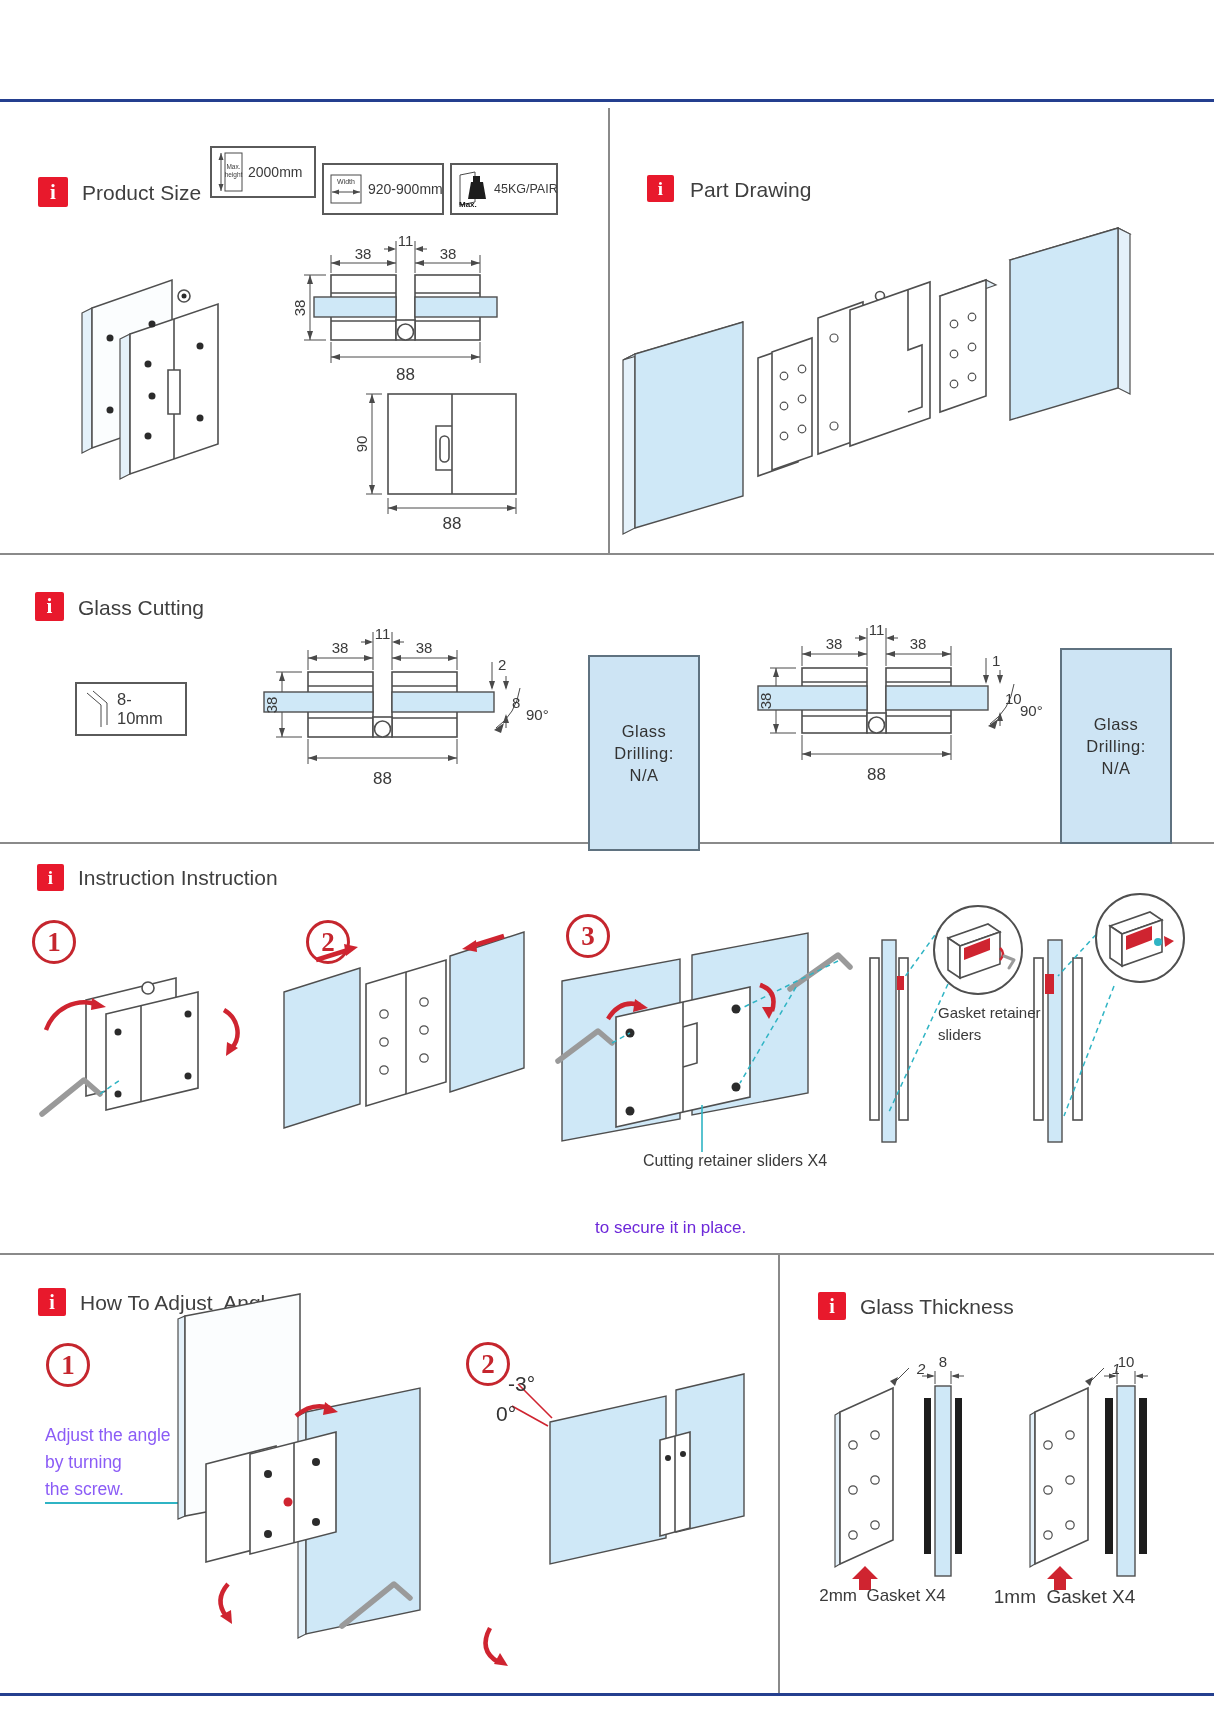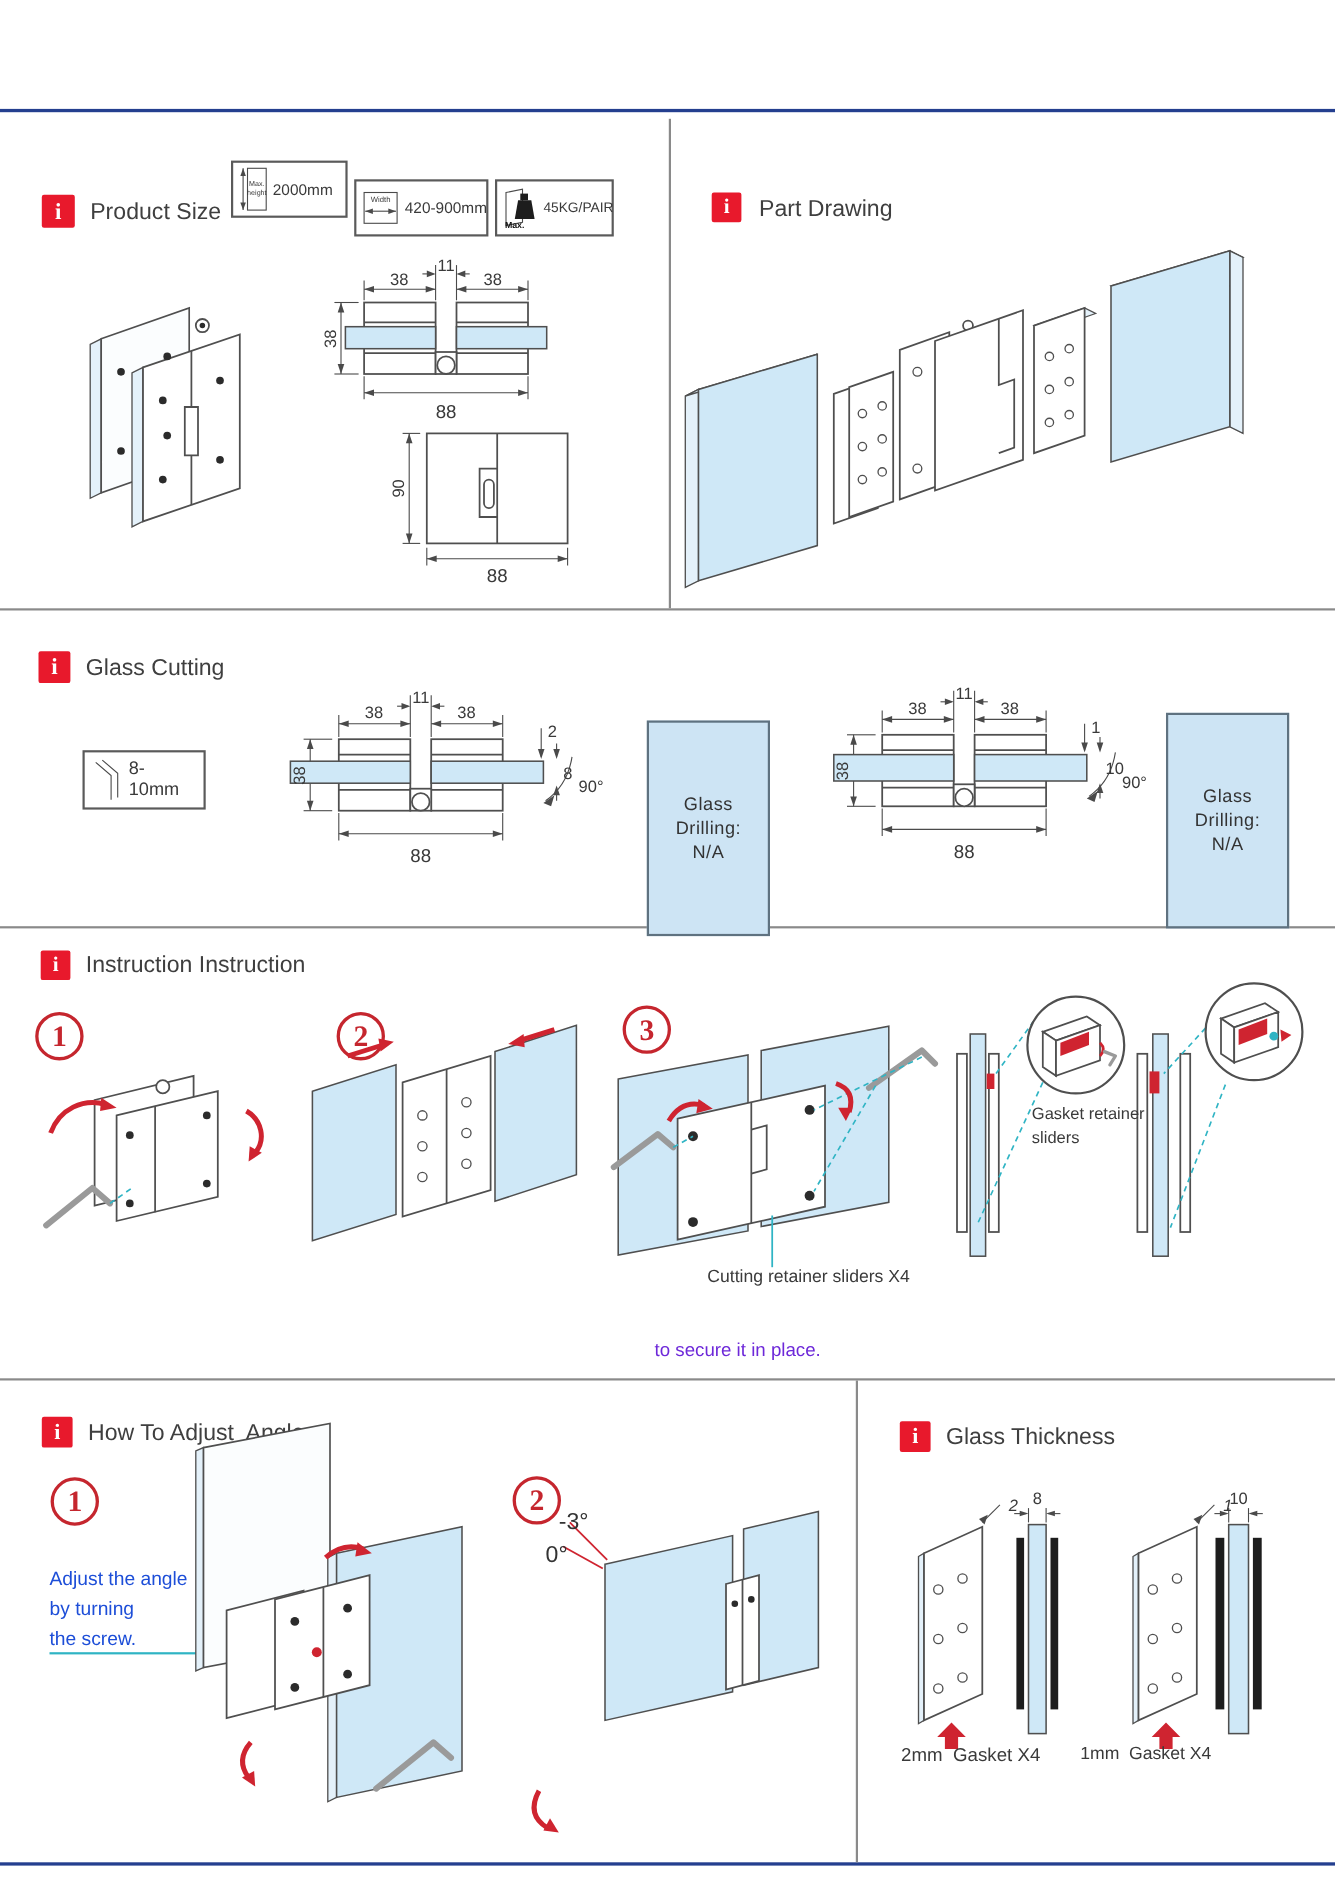--- a/index.html
+++ b/index.html
@@ -74,21 +74,21 @@
   </div>
 
   <div class="spec-box" style="left:322px;top:163px;width:122px;height:52px">
     <svg style="position:static" width="34" height="42" viewBox="0 0 34 42">
       <rect class="dm" x="2" y="7" width="30" height="28"></rect>
       <text x="17" y="16" text-anchor="middle" style="font-size:7px">Width</text>
       <line class="dm" x1="3" y1="24" x2="31" y2="24"></line>
       <path class="ah" d="M3,24 l7,-2.5 v5 z"></path>
         <path class="ah" d="M31,24 l-7,-2.5 v5 z"></path>
     </svg>
-    <span class="spec-val">420-900mm</span>
+    <span class="spec-val">920-900mm</span>
   </div>
 
   <div class="spec-box" style="left:450px;top:163px;width:108px;height:52px">
     <svg style="position:static" width="32" height="40" viewBox="0 0 32 40">
       <polygon class="dm" points="3,6 18,3 18,33 3,36"></polygon>
       <rect class="blk" x="16" y="7" width="7" height="6"></rect>
       <path class="blk" d="M11,30 L14,13 H26 L29,30 z"></path>
       <text x="2" y="38" style="font-size:8px;font-weight:bold;fill:#111">Max.</text>
     </svg>
     <span class="spec-val" style="font-size:12.5px">45KG/PAIR</span>
@@ -500,21 +500,21 @@
     </div>
   <div class="sec-title" style="left:80px;top:1291px">How To Adjust  Angle</div>
 
   <div class="step" style="left:46px;top:1343px">
       <span>1</span>
     </div>
   <div class="step" style="left:466px;top:1342px">
       <span>2</span>
     </div>
 
-  <div class="lbl pre" style="left:45px;top:1422px;font-size:17.5px;line-height:1.55;color:#1d4ed8">Adjust the angle
+  <div class="lbl pre" style="left:45px;top:1422px;font-size:17.5px;line-height:1.55;color:#8b5cf6">Adjust the angle
 by turning
 the screw.</div>
   <div class="tealline" style="left:45px;top:1502px;width:243px"></div>
 
   <svg style="left:110px;top:1288px" width="335" height="402" viewBox="0 0 335 402">
     <g>
       <polygon class="gll" points="68,31 75,28 75,228 68,231"></polygon>
       <polygon class="fwl" points="75,28 190,6 190,206 75,228"></polygon>
     </g>
     <g>
@@ -616,15 +616,15 @@
       <rect class="blk" x="344" y="58" width="8" height="156"></rect>
       <rect class="gl" x="322" y="46" width="18" height="190"></rect>
     </g>
     <text x="122" y="34" style="font-style:italic">2</text>
     <text x="148" y="27" text-anchor="middle">8</text>
     <text x="317" y="34" style="font-style:italic">1</text>
     <text x="331" y="27" text-anchor="middle">10</text>
   </svg>
 
   <div class="lbl prews" style="left:800px;top:1586px;width:165px;font-size:17px;text-align:center">2mm  Gasket X4</div>
-  <div class="lbl prews" style="left:982px;top:1586px;width:165px;font-size:16px;text-align:left">1mm  Gasket X4</div>
+  <div class="lbl prews" style="left:982px;top:1586px;width:165px;font-size:19px;text-align:center">1mm  Gasket X4</div>
 
 </div>
 
 </body></html>

